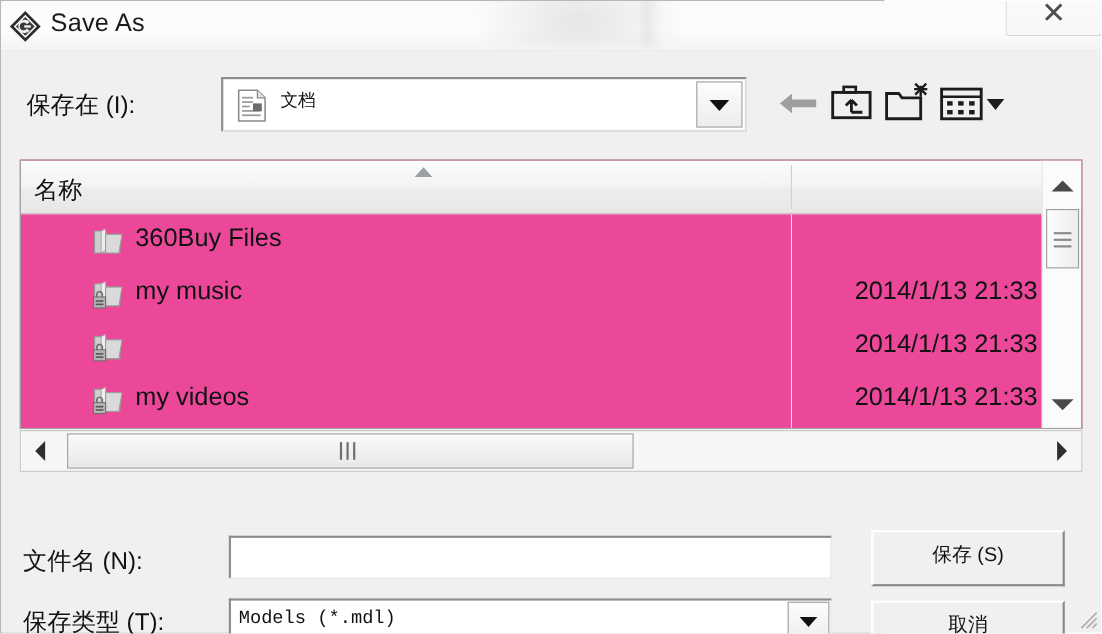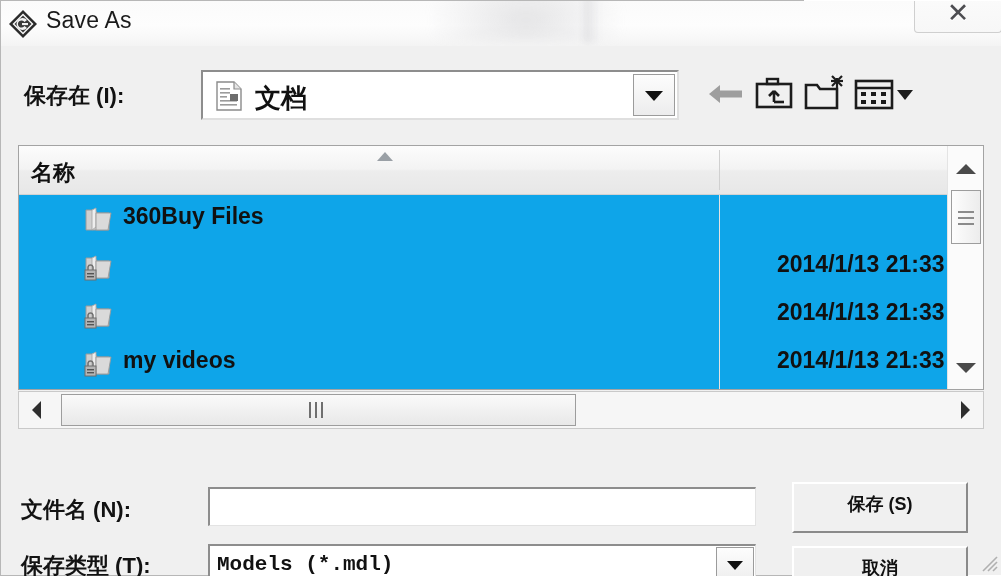--- a/index.html
+++ b/index.html
@@ -54,39 +54,38 @@
     position:absolute;left:0;right:0;top:12px;text-align:center;
     font-size:27px;line-height:27px;color:#4e4e52;
     font-family:"DejaVu Sans",sans-serif;font-weight:700;
     text-shadow:0 1px 0 #ffffff;
   }
 
   
   #dlg-body{
     position:absolute;left:0;top:45px;width:1000px;height:529px;
     background:#f0f0f0;
-    font-weight:bold;
   }
 
   
   #saveinrow{position:absolute;left:0;top:22px;width:1000px;height:58px;}
   #saveinlabel{
     position:absolute;left:23px;top:13px;
     font-size:22px;color:#121212;white-space:nowrap;
   }
   #lookin-combo{
     position:absolute;left:200px;top:2px;width:478px;height:50px;
     background:#ffffff;
     border-top:2px solid #8d8d8d;border-left:2px solid #8d8d8d;
     border-right:2px solid #dfdfdf;border-bottom:2px solid #dfdfdf;
     box-sizing:border-box;
   }
   #lookin-doc-icon{position:absolute;left:12px;top:9px;width:28px;height:30px;}
   #lookin-text{
-    position:absolute;left:52px;top:9px;font-size:26px;color:#111;
+    position:absolute;left:52px;top:9px;font-size:16px;color:#111;
     white-space:nowrap;
   }
   #lookin-arrow-btn{
     position:absolute;right:2px;top:2px;width:42px;height:42px;
     background:linear-gradient(to bottom,#fdfdfd,#ececed);
     border:1px solid #9b9b9b;box-sizing:border-box;
   }
   .tri-down{
     position:absolute;left:50%;top:50%;
     width:0;height:0;margin-left:-9px;margin-top:-4px;
@@ -95,21 +94,21 @@
   }
   .tb-btn{position:absolute;top:4px;width:46px;height:44px;}
   #tb-back{left:702px;}
   #tb-up{left:750px;}
   #tb-new{left:800px;}
   #tb-views{left:852px;width:62px;}
 
   
   #listpanel{
     position:absolute;left:17px;top:99px;width:966px;height:245px;
-    background:#0ea5e9;
+    background:#ec4899;
     border:1px solid #a3a3a3;
     box-sizing:border-box;
     overflow:hidden;
   }
   #hdr{
     position:absolute;left:0;top:0;width:964px;height:48px;
     background:linear-gradient(to bottom,#fcfcfc 0%,#f3f3f3 48%,#ededed 52%,#e7e7e7 100%);
     border-bottom:1px solid #d2d2d2;
   }
   #hdr-name{
@@ -209,21 +208,21 @@
     position:absolute;left:6px;top:5px;font-size:20px;color:#111;white-space:nowrap;
   }
   #ft-combo{
     position:absolute;left:207px;top:498px;width:548px;height:42px;
     background:#ffffff;
     border-top:2px solid #8d8d8d;border-left:2px solid #8d8d8d;
     border-right:1px solid #e3e3e3;border-bottom:1px solid #e3e3e3;
     box-sizing:border-box;
   }
   #ft-value{
-    position:absolute;left:7px;top:7px;font-size:21px;color:#111;
+    position:absolute;left:7px;top:7px;font-size:17px;color:#111;
     font-family:"Liberation Mono","DejaVu Sans Mono",monospace;
     white-space:nowrap;
   }
   #ft-arrow-btn{
     position:absolute;right:1px;top:1px;width:38px;height:36px;
     background:linear-gradient(to bottom,#fdfdfd,#ededed);
     border:1px solid #9b9b9b;box-sizing:border-box;
   }
 
   
@@ -369,20 +368,21 @@
             <svg width="32" height="32" viewBox="0 0 32 32">
               <path d="M3 7 L12 7 L14 10 L26 10 L26 27 L3 27 Z" fill="#cfcfcf" stroke="#9a9a9a" stroke-width="1"></path>
               <path d="M9 7 L9 27 L13 24 L13 5 Z" fill="#eeeeee" stroke="#a8a8a8" stroke-width=".9"></path>
               <path d="M13 10 L28 10 L25 27 L13 27 Z" fill="#dadada" stroke="#9a9a9a" stroke-width=".9"></path>
               <rect x="2" y="19" width="11" height="10" fill="#b5b5b5" stroke="#6f6f6f" stroke-width="1"></rect>
               <path d="M5 19 L5 16 A2.6 2.6 0 0 1 10 16 L10 19" fill="none" stroke="#6f6f6f" stroke-width="1.5"></path>
               <rect x="4" y="22" width="7" height="1.4" fill="#555"></rect>
               <rect x="4" y="25" width="7" height="1.4" fill="#555"></rect>
             </svg>
           </div>
+          <div class="row-name">my music</div>
           <div class="row-date">2014/1/13 21:33</div>
         </div>
 
         <div class="row">
           <div class="row-icon">
             <svg width="32" height="32" viewBox="0 0 32 32">
               <path d="M3 7 L12 7 L14 10 L26 10 L26 27 L3 27 Z" fill="#cfcfcf" stroke="#9a9a9a" stroke-width="1"></path>
               <path d="M9 7 L9 27 L13 24 L13 5 Z" fill="#eeeeee" stroke="#a8a8a8" stroke-width=".9"></path>
               <path d="M13 10 L28 10 L25 27 L13 27 Z" fill="#dadada" stroke="#9a9a9a" stroke-width=".9"></path>
               <rect x="2" y="19" width="11" height="10" fill="#b5b5b5" stroke="#6f6f6f" stroke-width="1"></rect>

